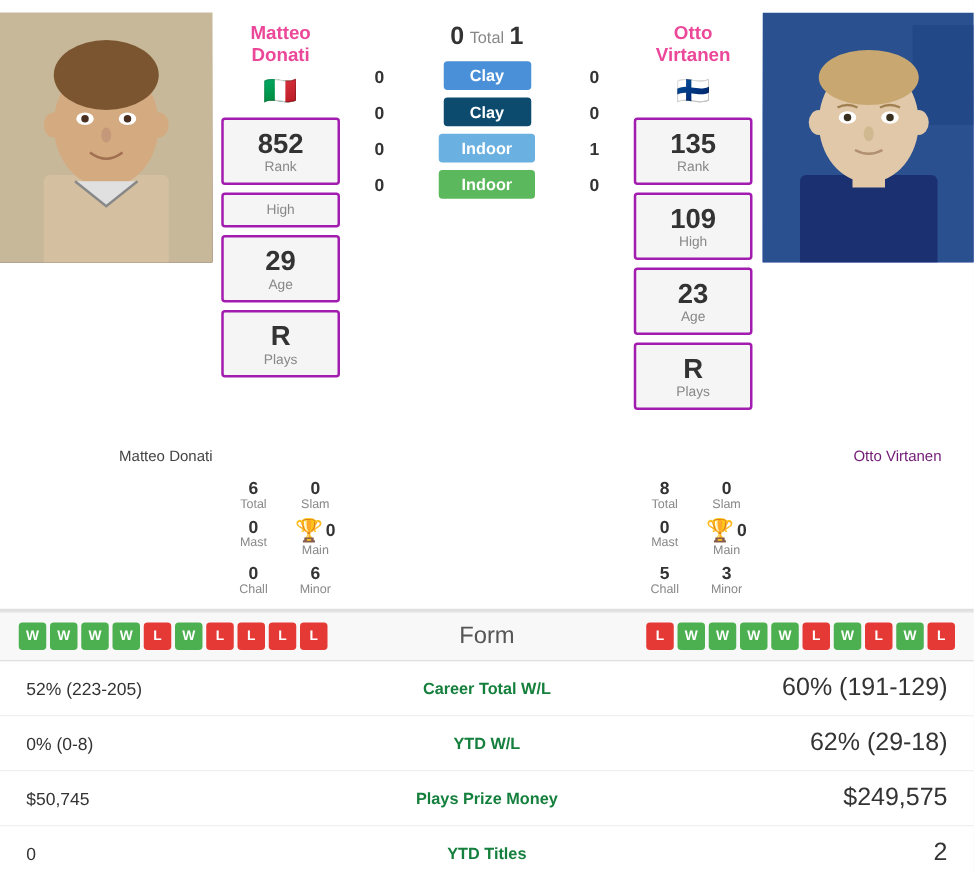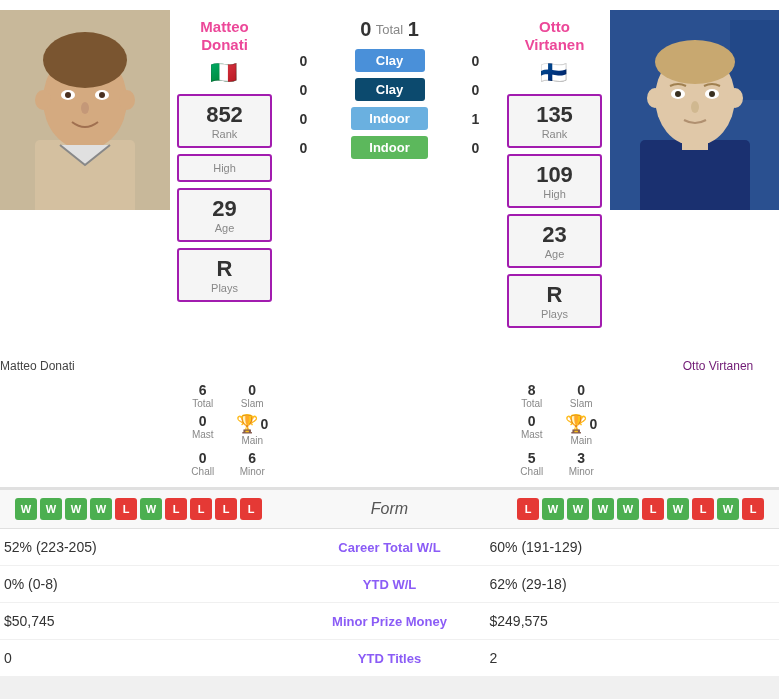--- a/index.html
+++ b/index.html
@@ -103,21 +103,21 @@
     .form-section {
       background: #f8f8f8;
       border-top: 1px solid #e0e0e0;
       border-bottom: 1px solid #e0e0e0;
       display: flex;
       align-items: center;
       padding: 8px 15px;
       gap: 8px;
     }
     .form-badges-left { display: flex; gap: 3px; flex: 1; }
-    .form-label { font-size: 16px; color: #555; min-width: 60px; text-align: center; font-style: italic; }
+    .form-label { font-size: 19px; color: #555; min-width: 60px; text-align: center; }
     .form-badges-right { display: flex; gap: 3px; flex: 1; justify-content: flex-end; }
 
     .badge {
       width: 22px;
       height: 22px;
       border-radius: 3px;
       display: flex;
       align-items: center;
       justify-content: center;
       font-size: 11px;
@@ -125,26 +125,26 @@
       color: #fff;
     }
     .badge-w { background: #4caf50; }
     .badge-l { background: #e53935; }
 
     
     .stats-section { padding: 0; }
     .stat-row {
       display: flex;
       align-items: center;
-      padding: 10px 4px;
+      padding: 10px 21px;
       border-bottom: 1px solid #f0f0f0;
     }
     .stat-row-value-left { flex: 1; text-align: left; font-size: 14px; color: #333; }
-    .stat-row-label { min-width: 200px; text-align: center; font-size: 13px; color: #8b5cf6; font-weight: bold; }
-    .stat-row-value-right { flex: 1; font-size: 14px; color: #333; }
+    .stat-row-label { min-width: 200px; text-align: center; font-size: 13px; color: #15803d; font-weight: bold; }
+    .stat-row-value-right { flex: 1; text-align: right; font-size: 20px; color: #333; }
 
     
     .photo-left-bg {
       width: 170px;
       height: 200px;
       background: linear-gradient(180deg, #d4c5b0 0%, #b0956f 40%, #8a6040 70%, #6a4020 100%);
       position: relative;
       overflow: hidden;
     }
     .photo-right-bg {
@@ -294,21 +294,21 @@
         <path d="M 94 76 Q 102 72 110 76" stroke="#a08050" stroke-width="2" fill="none"></path>
 
         <ellipse cx="85" cy="97" rx="4" ry="6" fill="#d0b890"></ellipse>
 
         <path d="M 74 110 Q 85 116 96 110" stroke="#b09070" stroke-width="2" fill="none"></path>
       </svg>
     </div>
   </div>
 
   <div style="display:flex; justify-content:space-between; background:#fff; padding:4px 0 8px;">
-    <div style="width:170px; text-align:left;">
+    <div style="width:170px; text-align:right;">
       <span style="font-size:12px; color:#444;">Matteo Donati</span>
     </div>
     <div style="flex:1;"></div>
     <div style="width:170px; text-align:center;">
       <span style="font-size:12px; color:#701a75;margin-left:48px;">Otto Virtanen</span>
     </div>
   </div>
 
   <div style="display:flex; justify-content:space-between; align-items:flex-start; background:#fff; padding: 0 0 10px; border-bottom: 2px solid #e0e0e0;">
 
@@ -413,21 +413,21 @@
       <div class="stat-row-label"><strong>Career Total W/L</strong></div>
       <div class="stat-row-value-right">60% (191-129)</div>
     </div>
     <div class="stat-row">
       <div class="stat-row-value-left">0% (0-8)</div>
       <div class="stat-row-label"><strong>YTD W/L</strong></div>
       <div class="stat-row-value-right">62% (29-18)</div>
     </div>
     <div class="stat-row">
       <div class="stat-row-value-left">$50,745</div>
-      <div class="stat-row-label"><strong>Minor Prize Money</strong></div>
+      <div class="stat-row-label"><strong>Plays Prize Money</strong></div>
       <div class="stat-row-value-right">$249,575</div>
     </div>
     <div class="stat-row">
       <div class="stat-row-value-left">0</div>
       <div class="stat-row-label"><strong>YTD Titles</strong></div>
       <div class="stat-row-value-right">2</div>
     </div>
   </div>
 
 </div>

